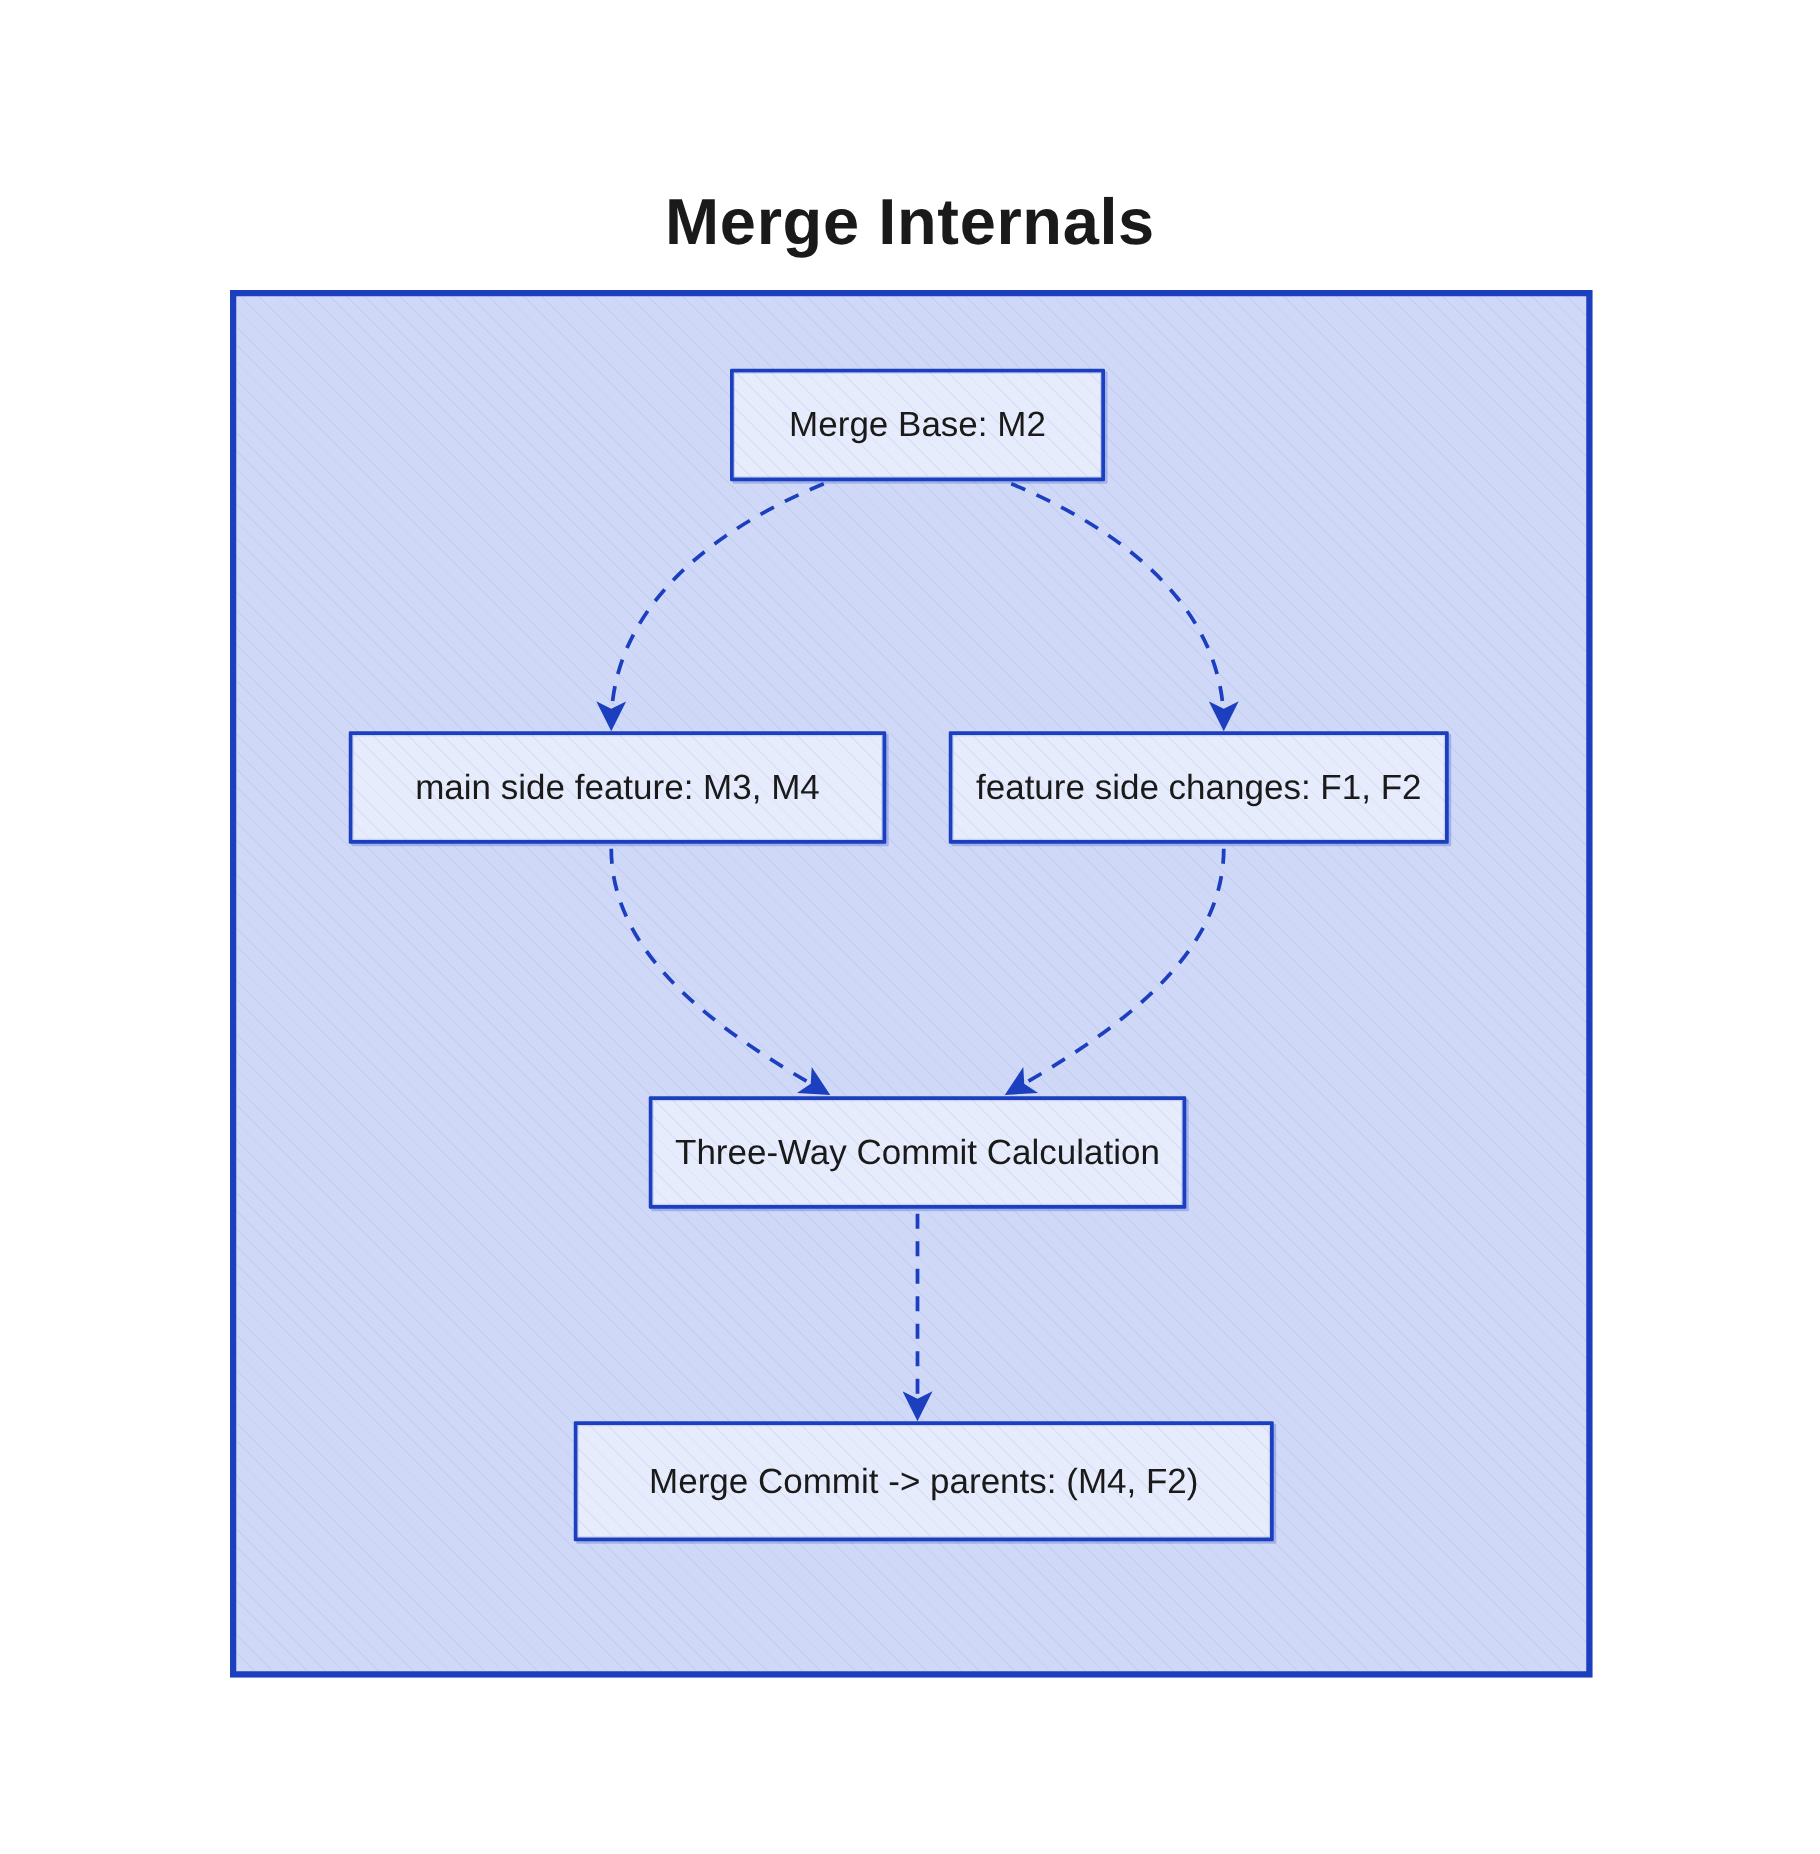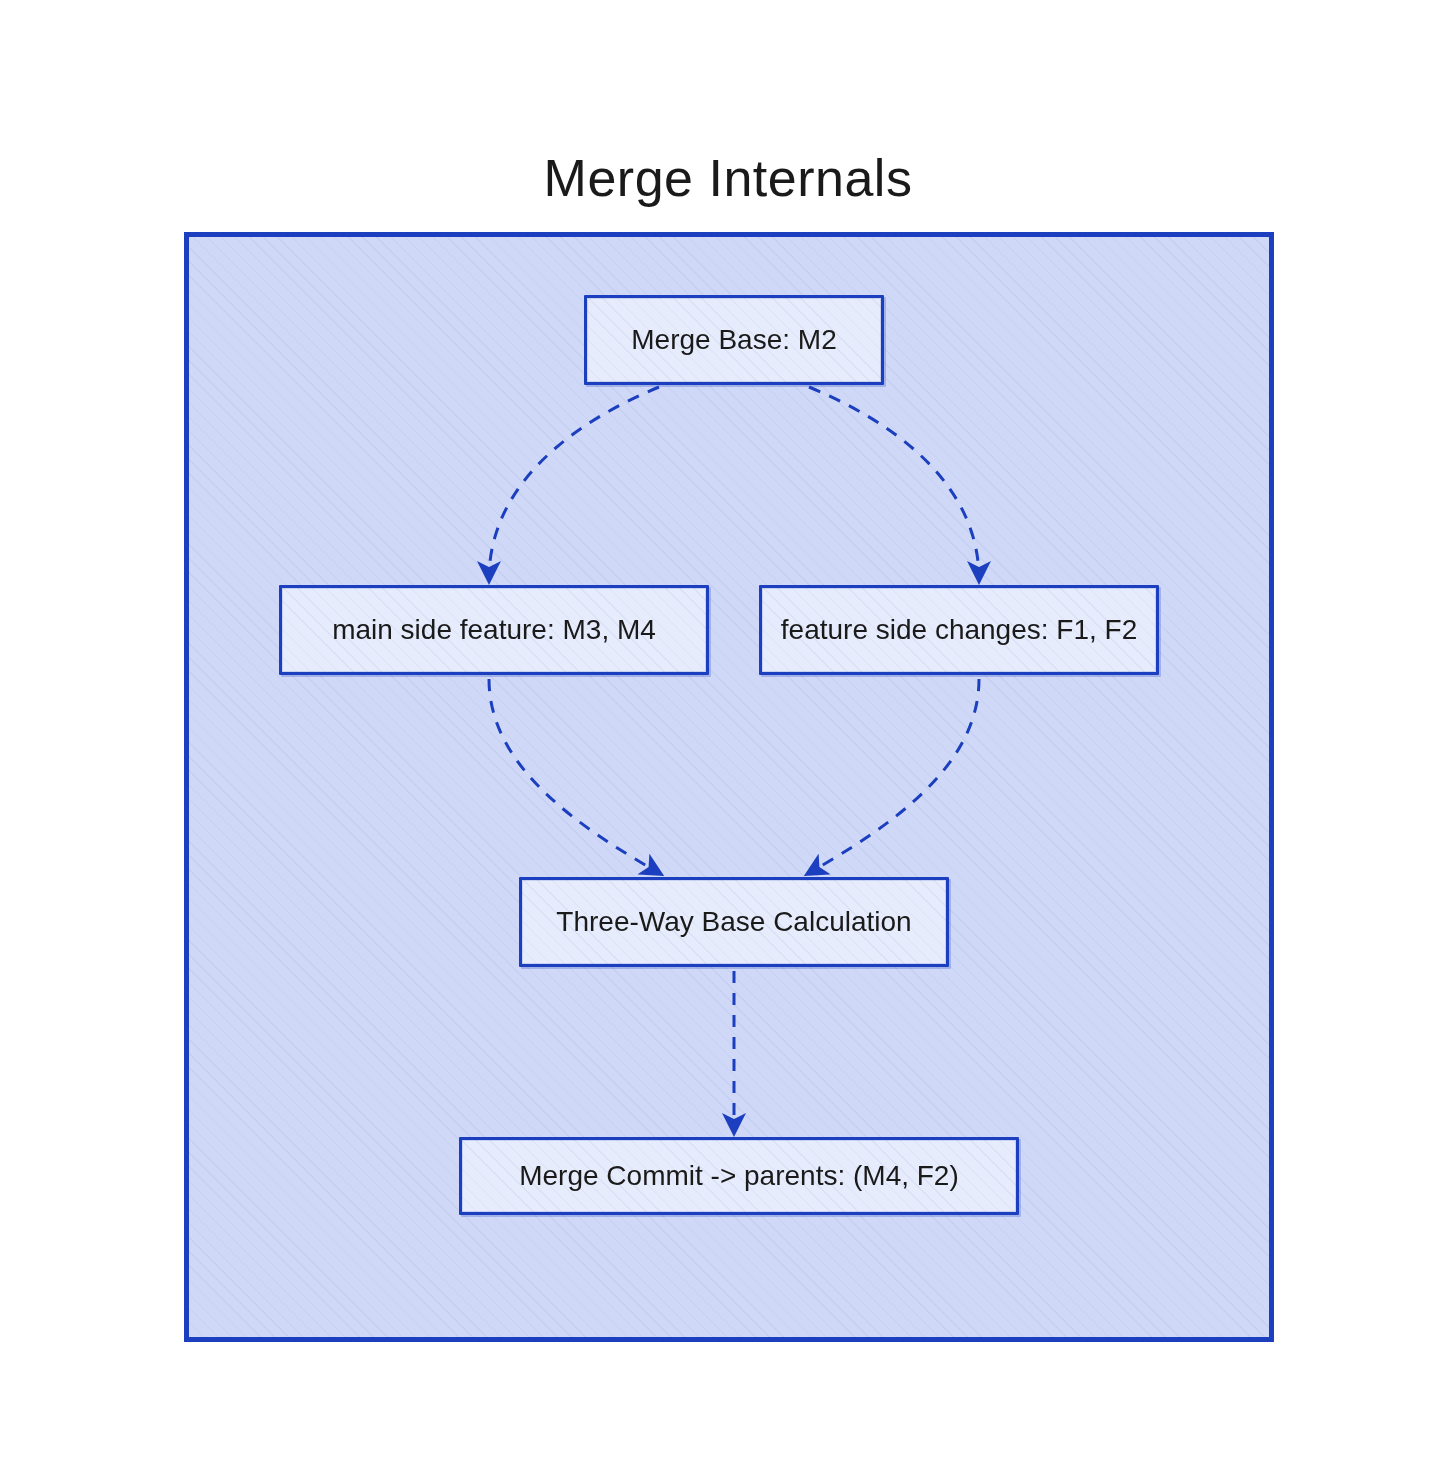--- a/index.html
+++ b/index.html
@@ -16,21 +16,21 @@
     width: 1456px;
     height: 1483px;
   }
   .title {
     position: absolute;
     top: 148px;
     left: 0;
     width: 1456px;
     text-align: center;
     font-size: 52px;
-    font-weight: 400;
+    font-weight: 700;
     color: #1a1a1a;
     letter-spacing: 0.5px;
   }
   .outer-box {
     position: absolute;
     left: 184px;
     top: 232px;
     width: 1090px;
     height: 1110px;
     border: 5px solid #1c3fbf;
@@ -93,21 +93,21 @@
   .n-feature {
     left: 570px; top: 348px;
     width: 400px; height: 90px;
   }
   .n-calc {
     left: 330px; top: 640px;
     width: 430px; height: 90px;
   }
   .n-commit {
     left: 270px; top: 900px;
-    width: 560px; height: 78px;
+    width: 560px; height: 96px;
   }
 
   svg.arrows {
     position: absolute;
     left: 0; top: 0;
     width: 100%;
     height: 100%;
     pointer-events: none;
   }
 </style>
@@ -131,21 +131,21 @@
       <span>main side feature: M3, M4</span>
     </div>
 
     <div class="node n-feature">
       <div class="hatch-inner"></div>
       <span>feature side changes: F1, F2</span>
     </div>
 
     <div class="node n-calc">
       <div class="hatch-inner"></div>
-      <span>Three-Way Base Calculation</span>
+      <span>Three-Way Commit Calculation</span>
     </div>
 
     <div class="node n-commit">
       <div class="hatch-inner"></div>
       <span>Merge Commit -&gt; parents: (M4, F2)</span>
     </div>
 
     <svg class="arrows" viewBox="0 0 1080 1100">
       <defs>
         <marker id="arrowhead" markerWidth="8" markerHeight="8" refX="6" refY="4" orient="auto" markerUnits="strokeWidth">

